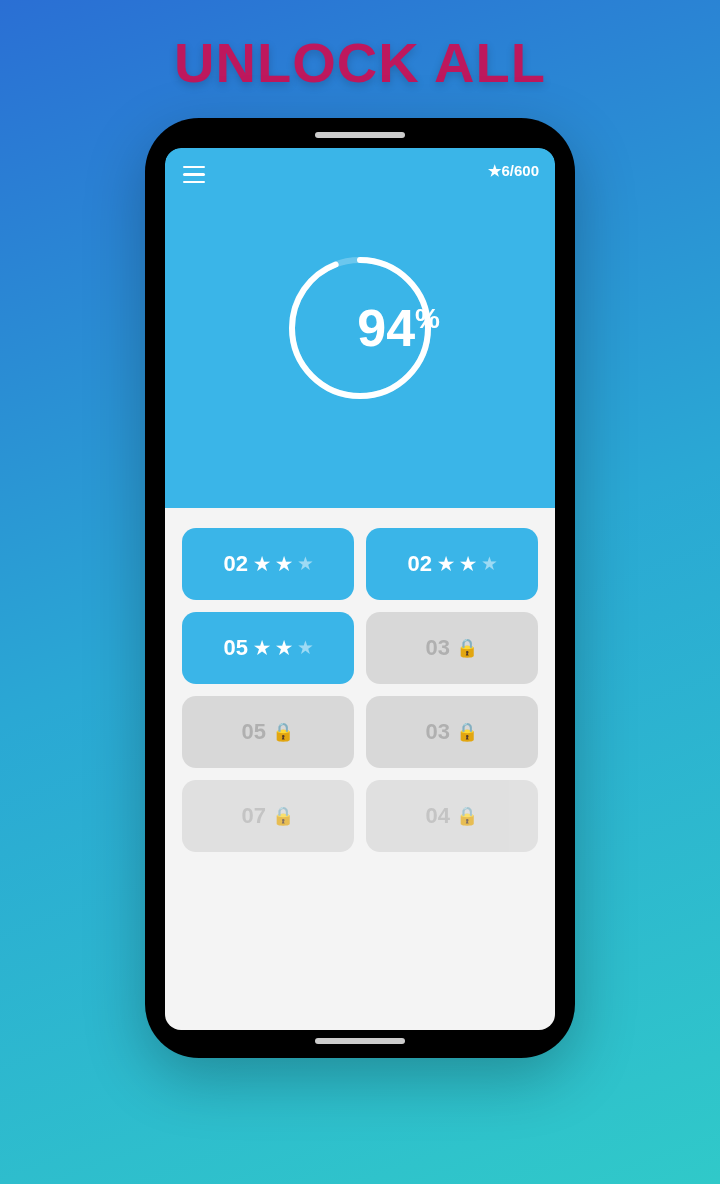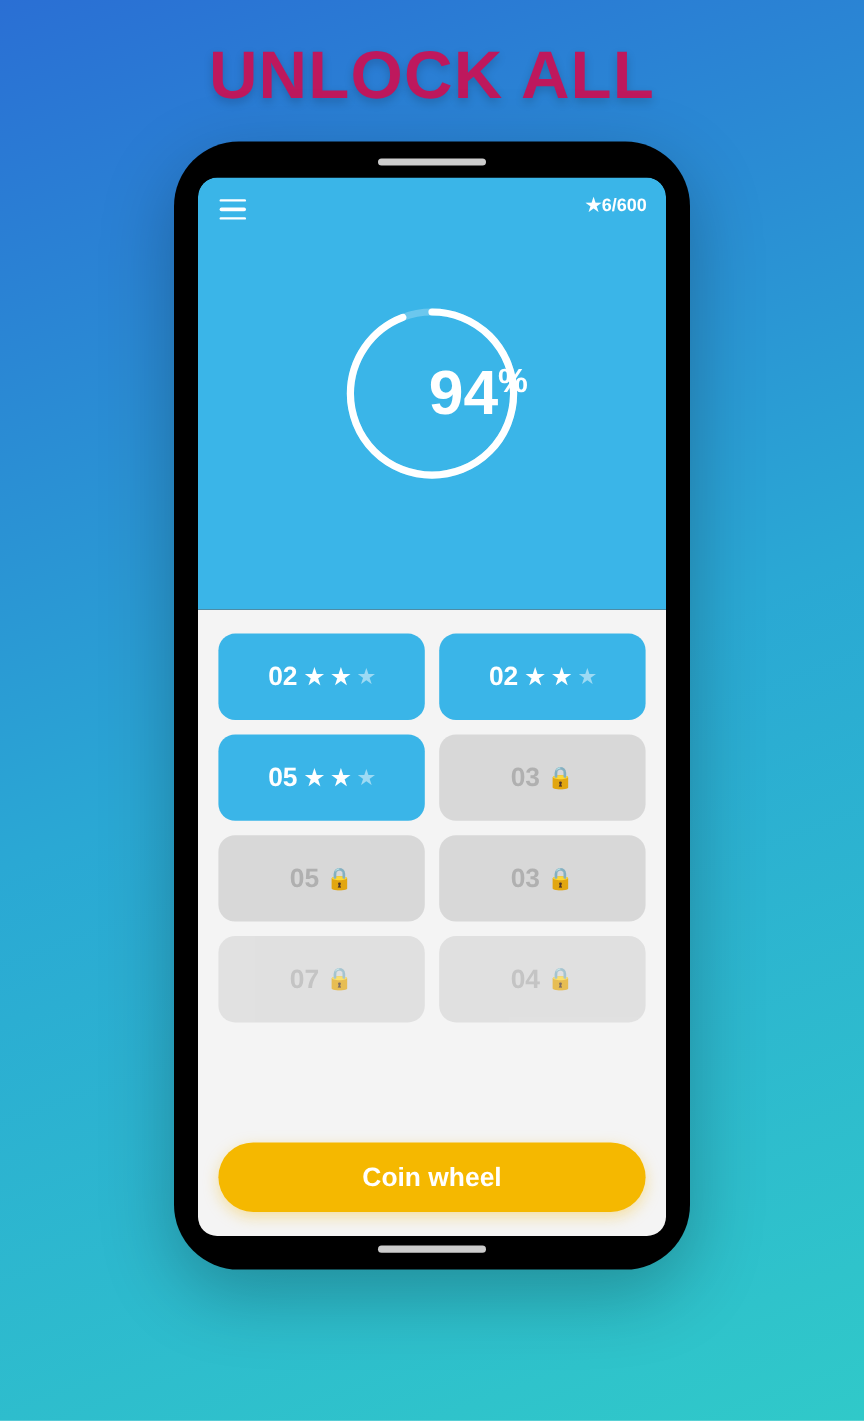--- a/index.html
+++ b/index.html
@@ -319,19 +319,16 @@
           <span class="level-num">07</span>
           <span class="lock-icon">🔒</span>
         </button>
         <button class="level-btn locked">
           <span class="level-num">04</span>
           <span class="lock-icon">🔒</span>
         </button>
       </div>
     </div>
 
-    <div class="coin-wheel-bar">
-      <button class="coin-wheel-btn">Coin wheel</button>
-    </div>
   </div>
 
   <div class="phone-speaker-bottom"></div>
 </div>
 
 </body></html>

